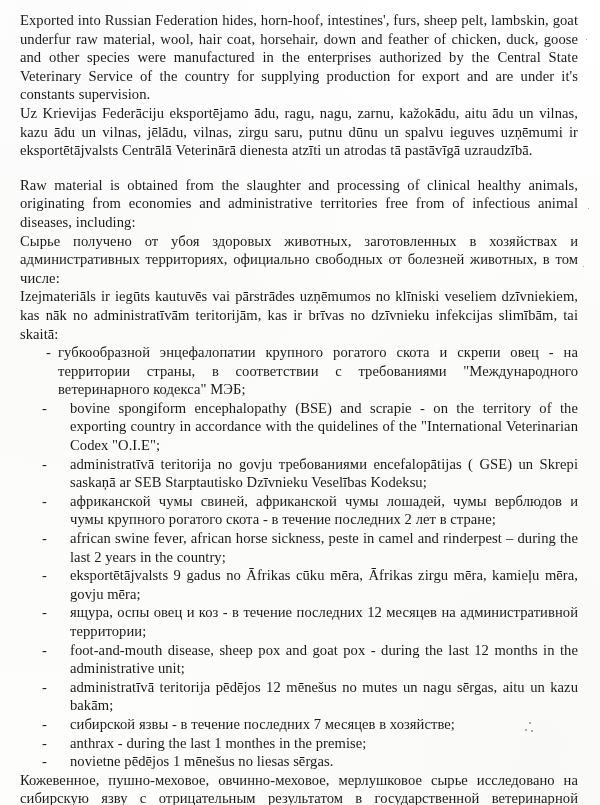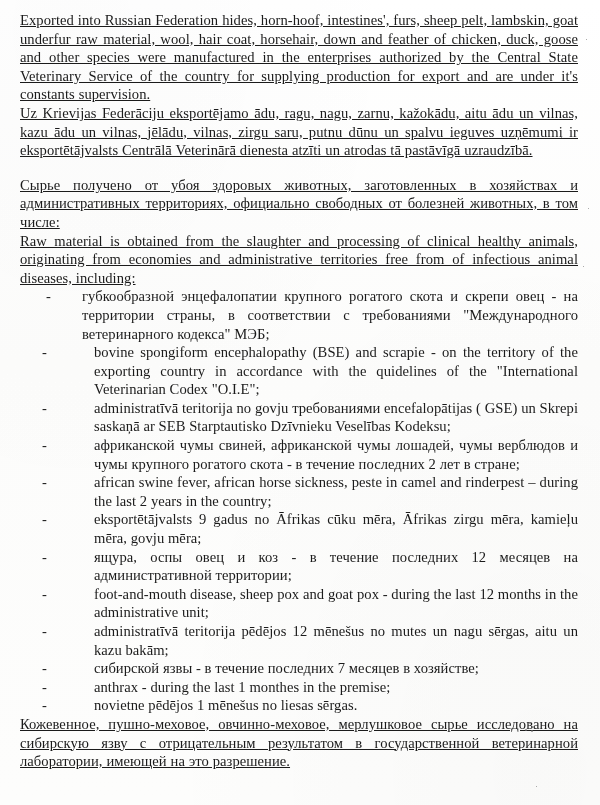--- a/index.html
+++ b/index.html
@@ -48,21 +48,20 @@
     text-align: justify;
     text-justify: inter-word;
     font-size: 14.6px;
     line-height: 18.6px;
     letter-spacing: 0.05px;
     word-spacing: 0.2px;
     -webkit-font-smoothing: none;
   }
   p.para.last-line-left {
     text-align-last: left;
-    text-decoration: underline;
   }
   .gap-md { height: 16px; }
 
   ul.bullets {
     list-style: none;
     margin: 0;
     padding: 0;
   }
   li.bullet {
     position: relative;
@@ -82,21 +81,20 @@
   }
   
   li.bullet.tight {
     padding-left: 38px;
   }
   li.bullet.tight .dash {
     left: 26px;
   }
   li.bullet .body {
     display: block;
-    margin-left: 24px;
   }
 
   
   .speckle {
     position: absolute;
     background: #6b6b6b;
     border-radius: 50%;
     z-index: 2;
     opacity: 0.75;
   }
@@ -106,24 +104,25 @@
 
 <div id="page">
   <div id="content">
 
     <p class="para last-line-left">Exported into Russian Federation hides, horn-hoof, intestines', furs, sheep pelt, lambskin, goat underfur raw material, wool, hair coat, horsehair, down and feather of chicken, duck, goose and other species were manufactured in the enterprises authorized by the Central State Veterinary Service of the country for supplying production for export and are under it's constants supervision.</p>
 
     <p class="para last-line-left">Uz Krievijas Federāciju eksportējamo ādu, ragu, nagu, zarnu, kažokādu, aitu ādu un vilnas, kazu ādu un vilnas, jēlādu, vilnas, zirgu saru, putnu dūnu un spalvu ieguves uzņēmumi ir eksportētājvalsts Centrālā Veterinārā dienesta atzīti un atrodas tā pastāvīgā uzraudzībā.</p>
 
     <div class="gap-md"></div>
 
+    <p class="para last-line-left">Raw material is obtained from the slaughter and processing of clinical healthy animals, originating from economies and administrative territories free from of infectious animal diseases, including:</p>
+
     <p class="para last-line-left">Сырье получено от убоя здоровых животных, заготовленных в хозяйствах и административных территориях, официально свободных от болезней животных, в том числе:</p>
 
-    <p class="para last-line-left">Raw material is obtained from the slaughter and processing of clinical healthy animals, originating from economies and administrative territories free from of infectious animal diseases, including:</p>
-
+    <p class="para last-line-left">Izejmateriāls ir iegūts kautuvēs vai pārstrādes uzņēmumos no klīniski veseliem dzīvniekiem, kas nāk no administratīvām teritorijām, kas ir brīvas no dzīvnieku infekcijas slimībām, tai skaitā:</p>
 
     <ul class="bullets">
 
       <li class="bullet tight">
         <span class="dash">-</span>
         <span class="body">губкообразной энцефалопатии крупного рогатого скота и скрепи овец - на территории страны,      в соответствии с требованиями "Международного ветеринарного кодекса" МЭБ;</span>
       </li>
 
       <li class="bullet">
         <span class="dash">-</span>

